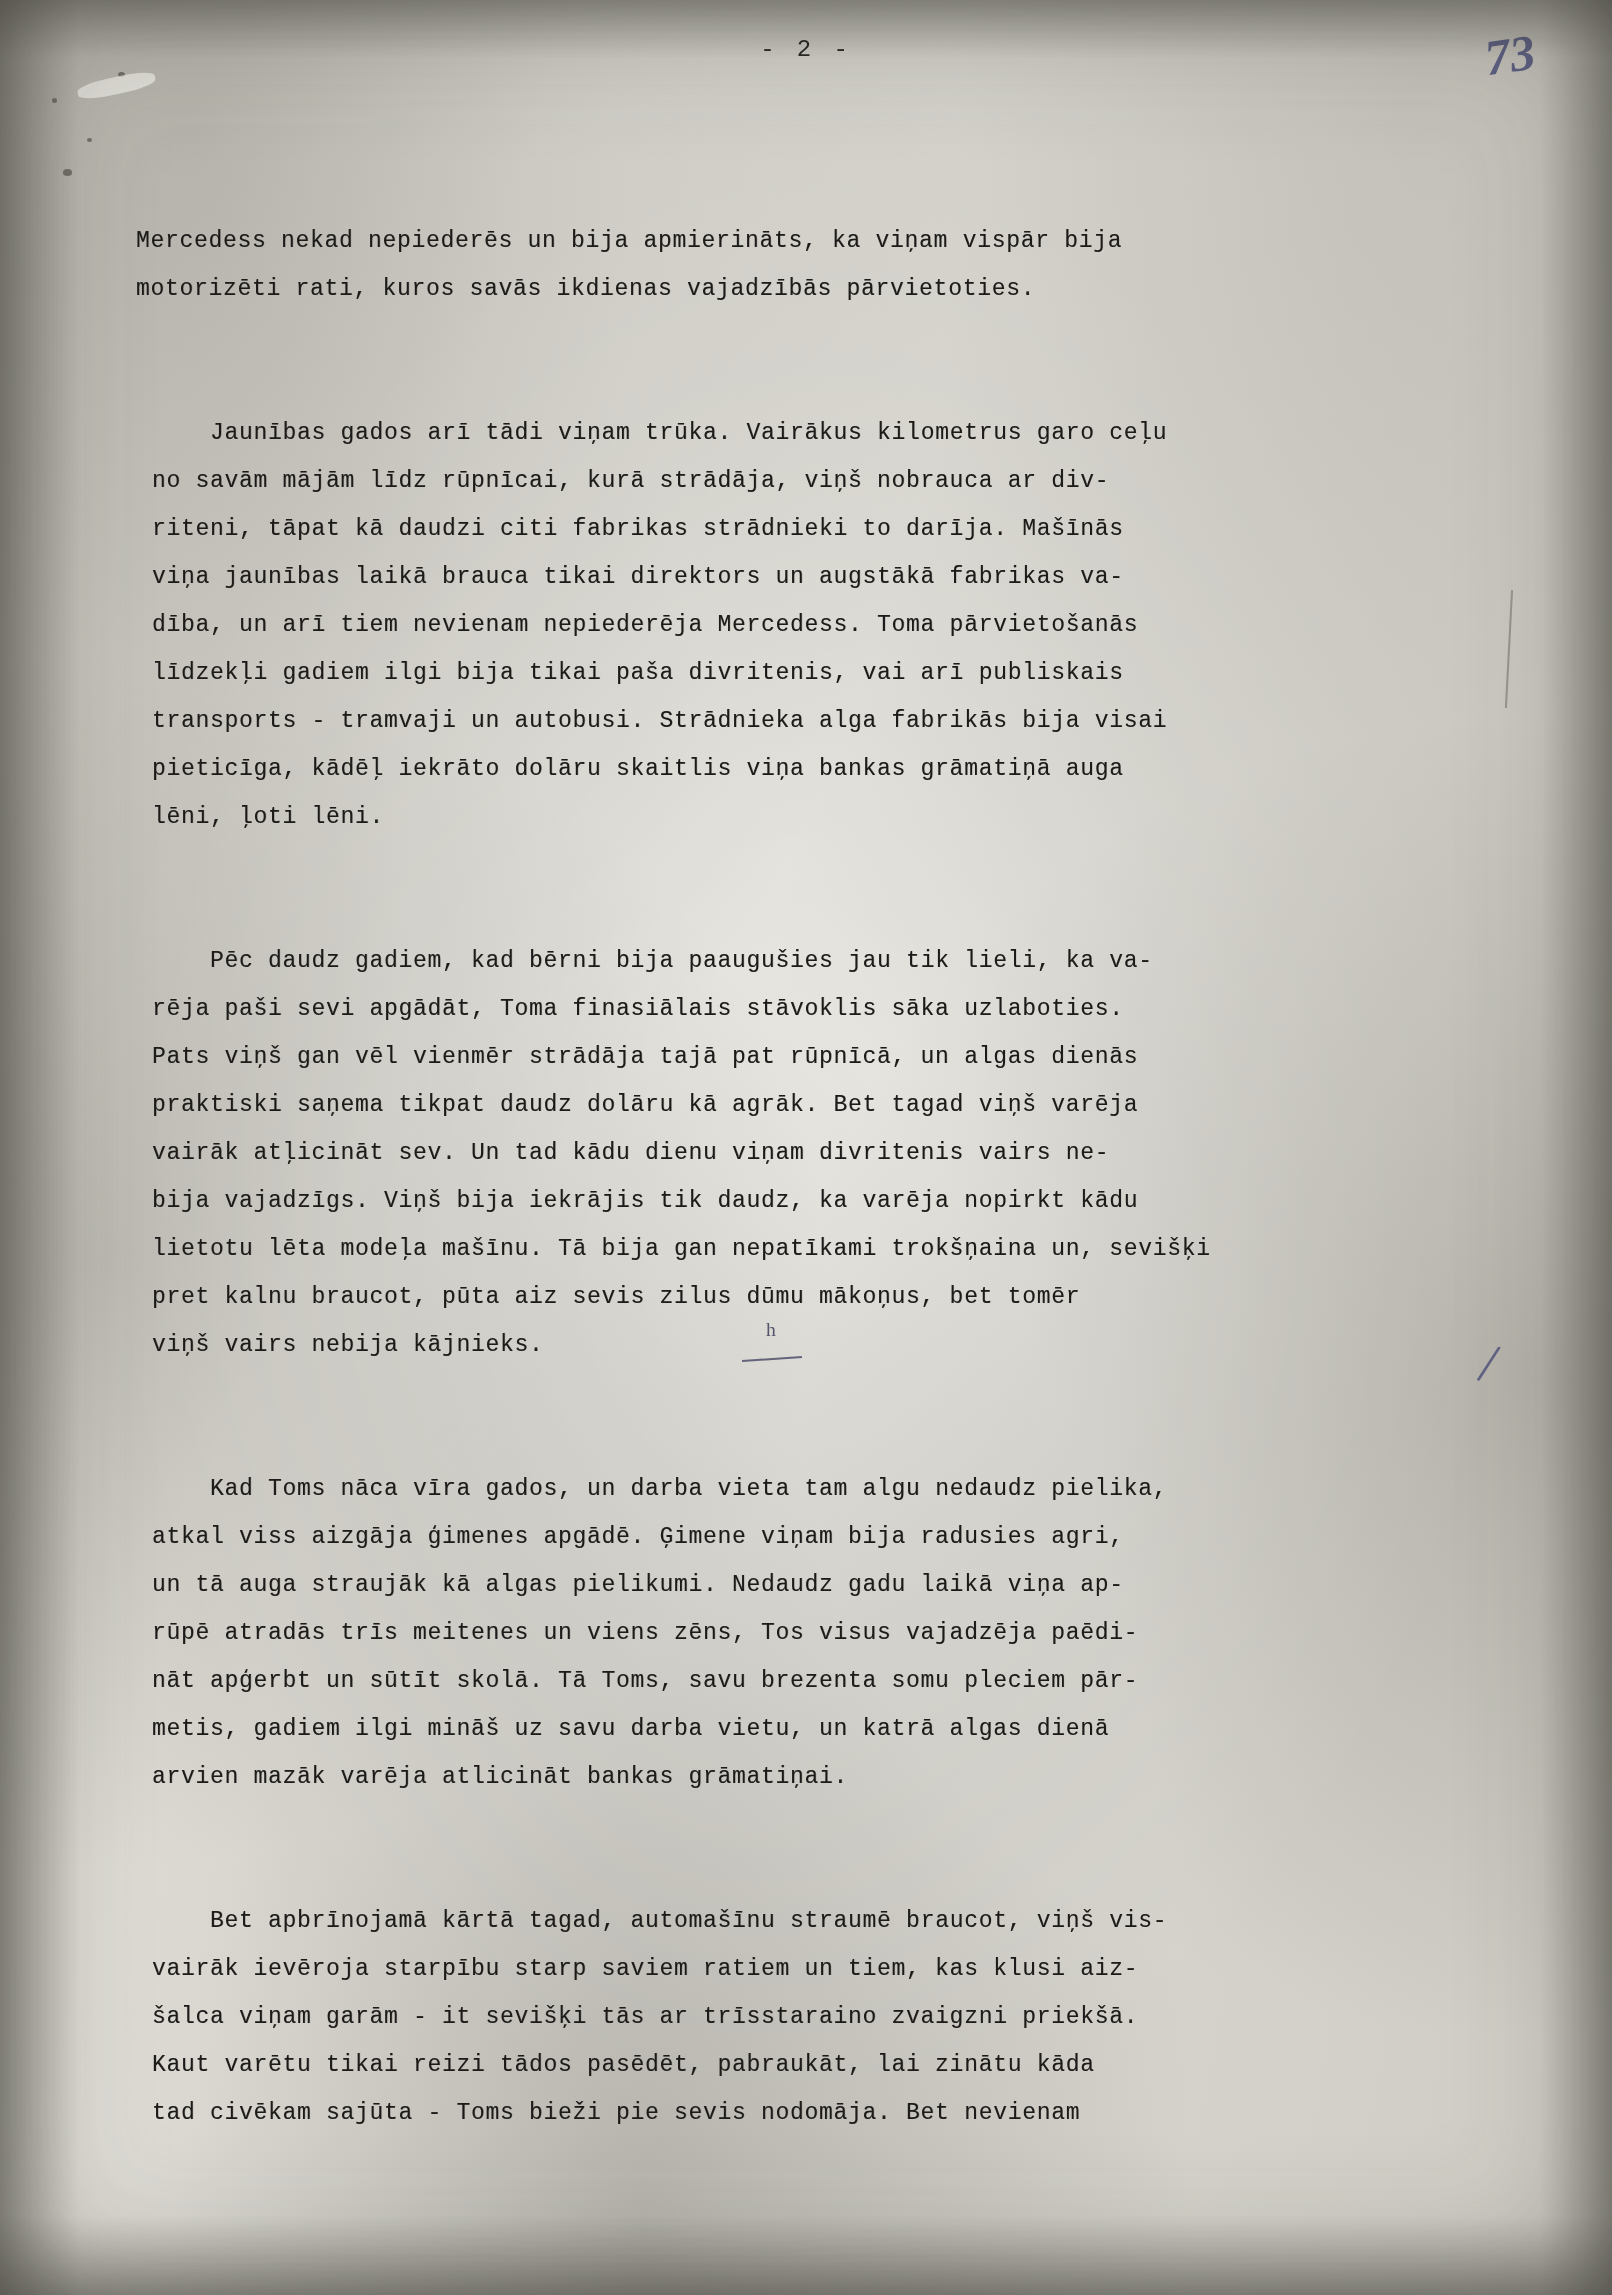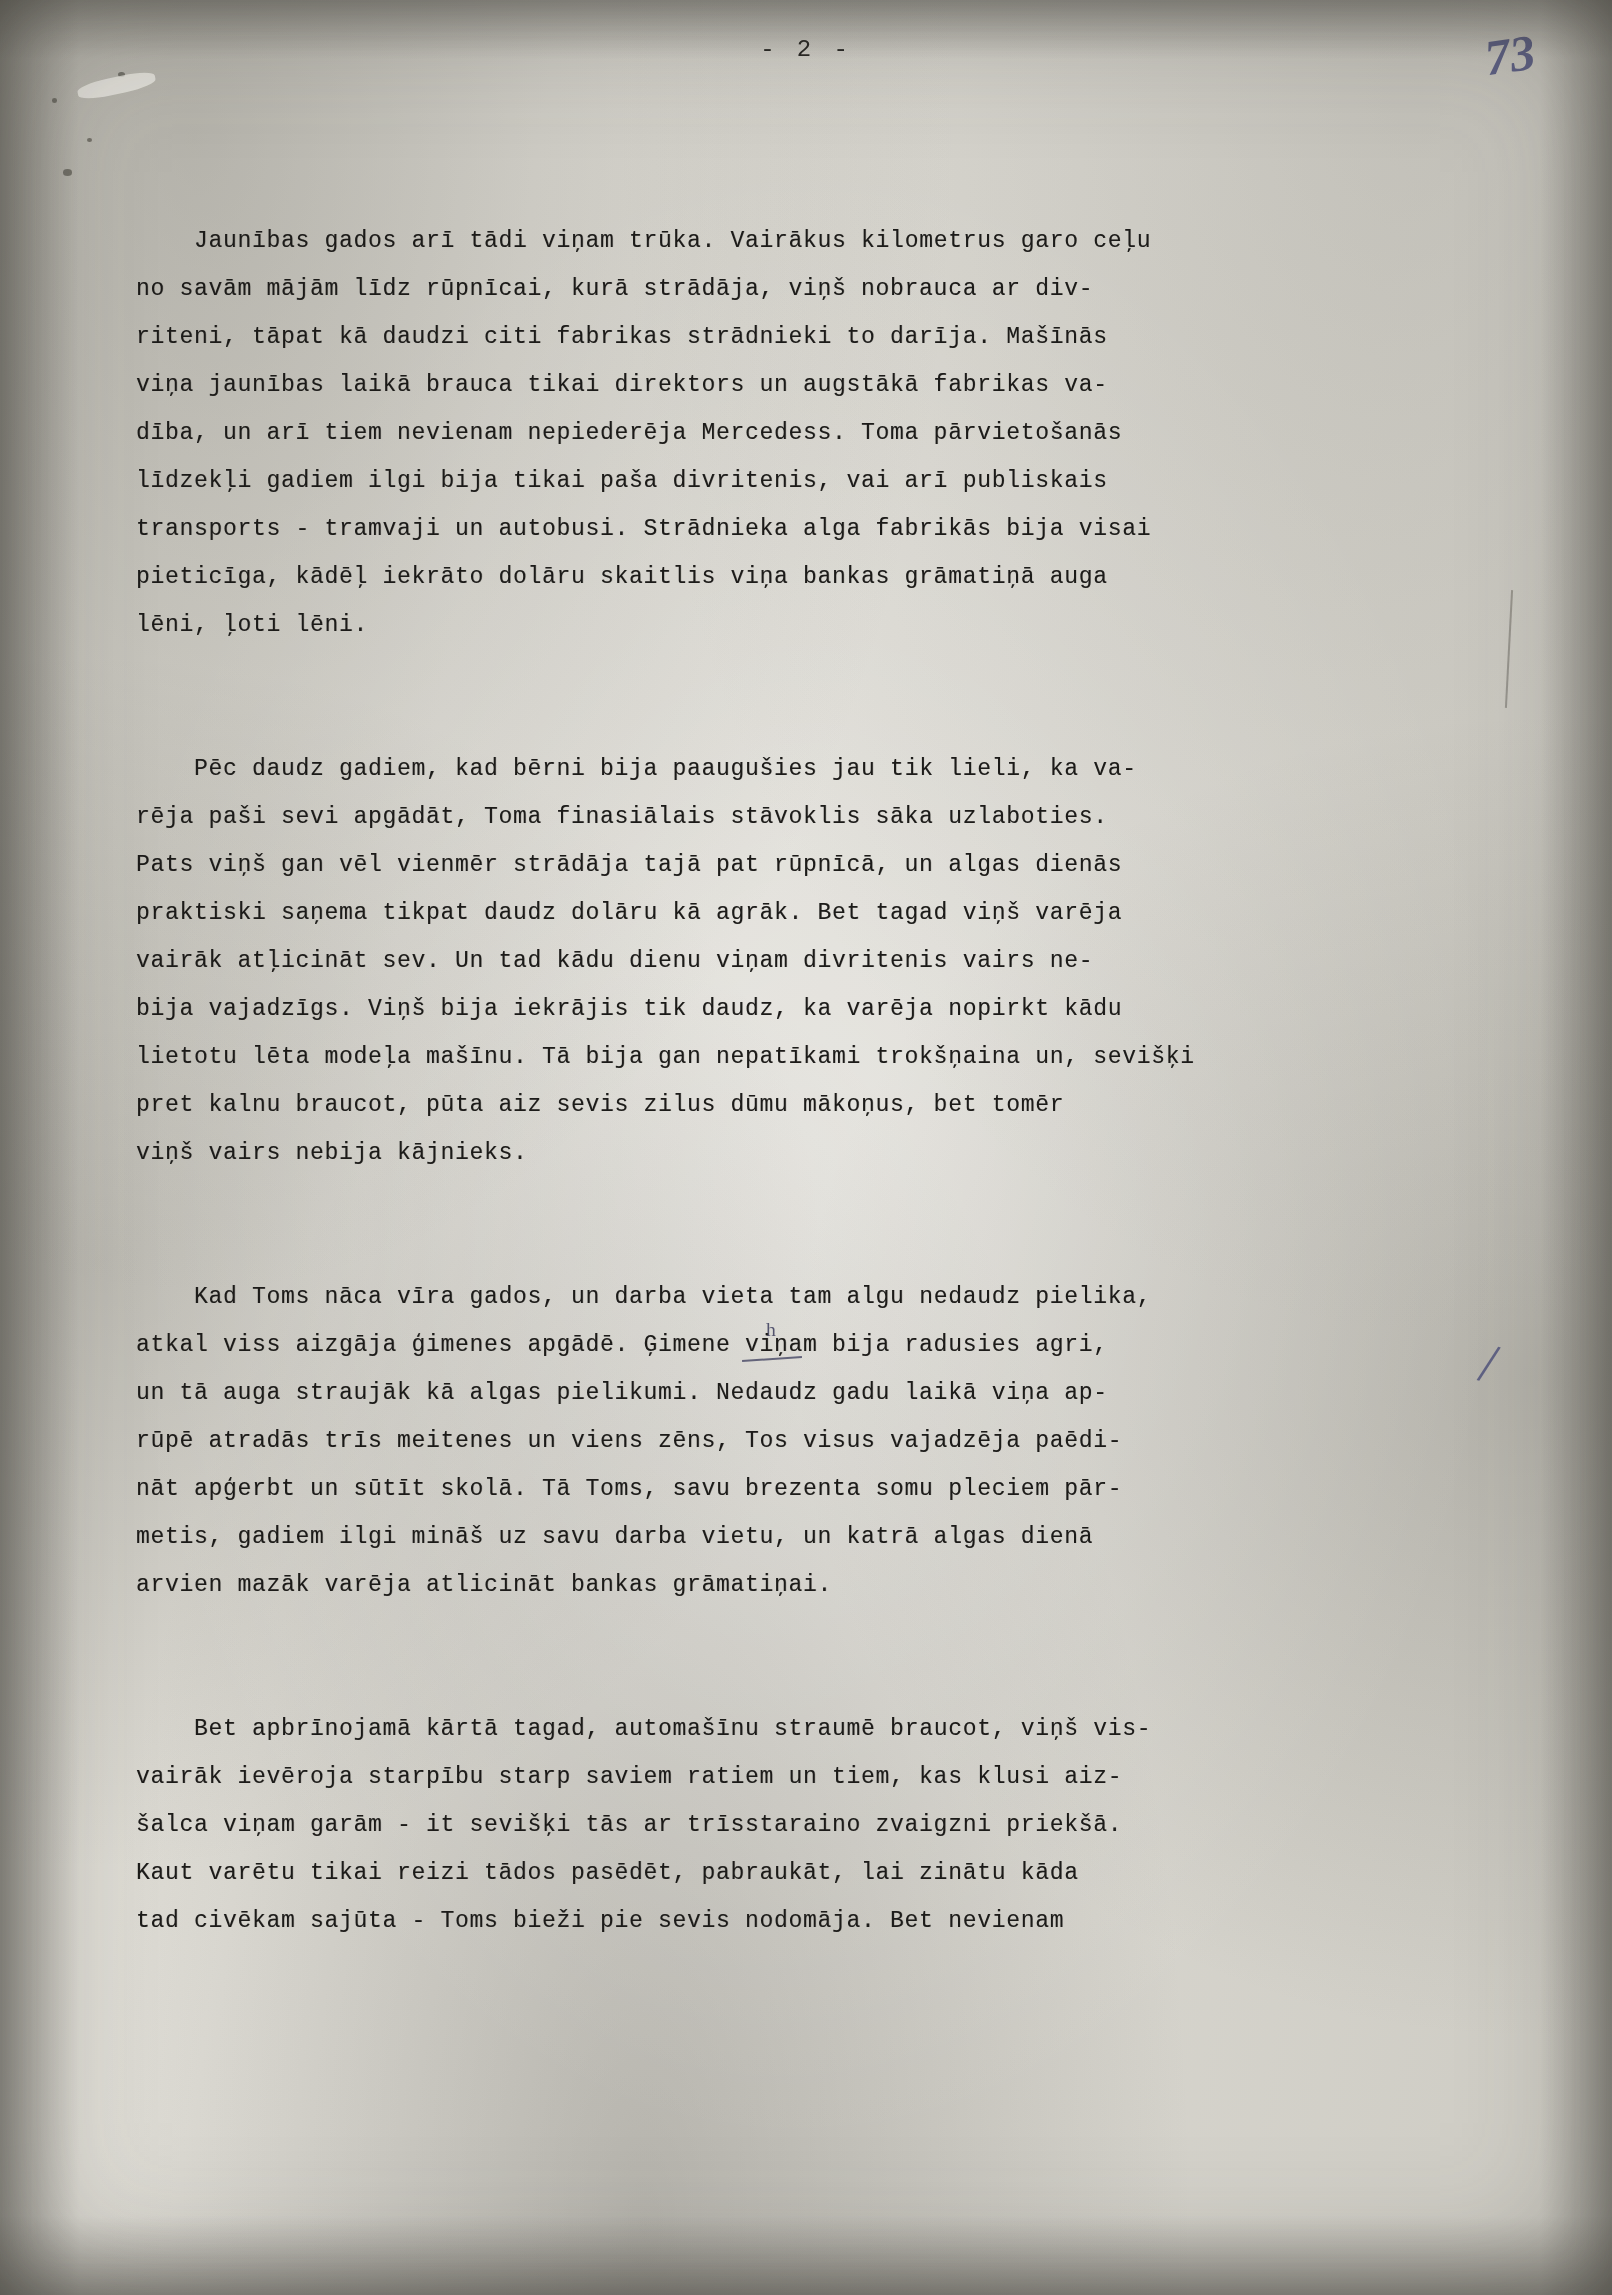--- a/index.html
+++ b/index.html
@@ -131,21 +131,21 @@
     color: #1c1b19;
     letter-spacing: 0.7px;
     white-space: pre-wrap;
     font-family: "Liberation Mono", "DejaVu Sans Mono", monospace;
     text-shadow: 0.4px 0.3px 0 rgba(40,38,34,0.30);
   }
   .para {
     margin: 0 0 0 0;
     white-space: pre-wrap;
   }
-  .para + .para { margin-top: 0; }
+  .para + .para { margin-top: 0; margin-left: 16px; }
 
   
   .speck {
     position: absolute;
     background: #3a3832;
     border-radius: 50%;
     opacity: 0.55;
     pointer-events: none;
   }
   .scratch {
@@ -178,20 +178,22 @@
   <div class="page-number">- 2 -</div>
 
   <div class="archive-number">73</div>
 
   <div class="margin-mark">/</div>
 
   <div class="inline-correction">h</div>
   <div class="strike-mark"></div>
 
   <div class="body-text">
+    <p class="para">Mercedess nekad nepiederēs un bija apmierināts, ka viņam vispār bija
+motorizēti rati, kuros savās ikdienas vajadzībās pārvietoties.</p>
     <p class="para">    Jaunības gados arī tādi viņam trūka. Vairākus kilometrus garo ceļu
 no savām mājām līdz rūpnīcai, kurā strādāja, viņš nobrauca ar div-
 riteni, tāpat kā daudzi citi fabrikas strādnieki to darīja. Mašīnās
 viņa jaunības laikā brauca tikai direktors un augstākā fabrikas va-
 dība, un arī tiem nevienam nepiederēja Mercedess. Toma pārvietošanās
 līdzekļi gadiem ilgi bija tikai paša divritenis, vai arī publiskais
 transports - tramvaji un autobusi. Strādnieka alga fabrikās bija visai
 pieticīga, kādēļ iekrāto dolāru skaitlis viņa bankas grāmatiņā auga
 lēni, ļoti lēni.</p>
     <p class="para">    Pēc daudz gadiem, kad bērni bija paaugušies jau tik lieli, ka va-

